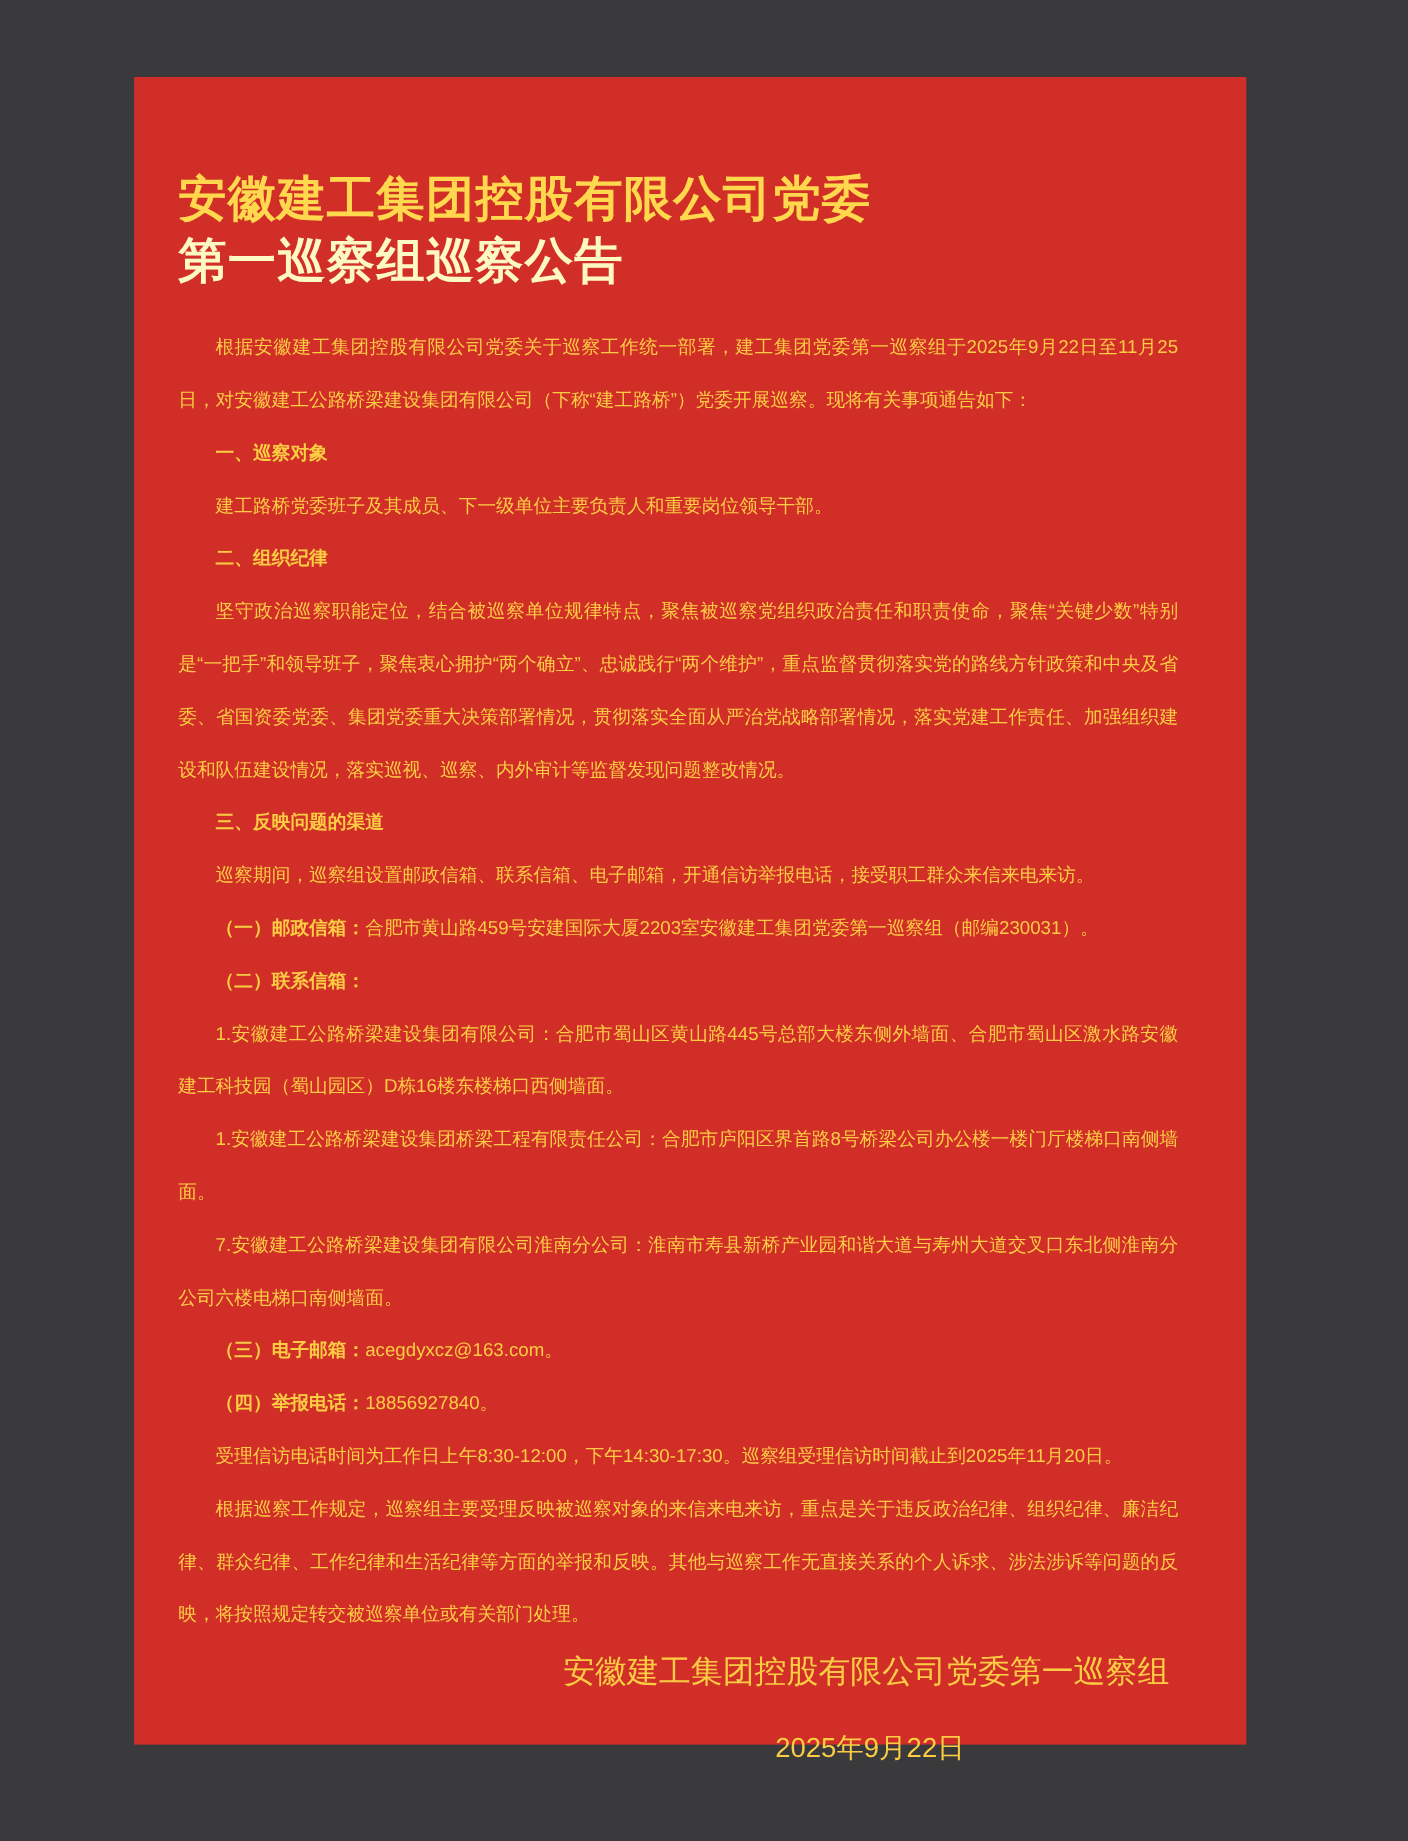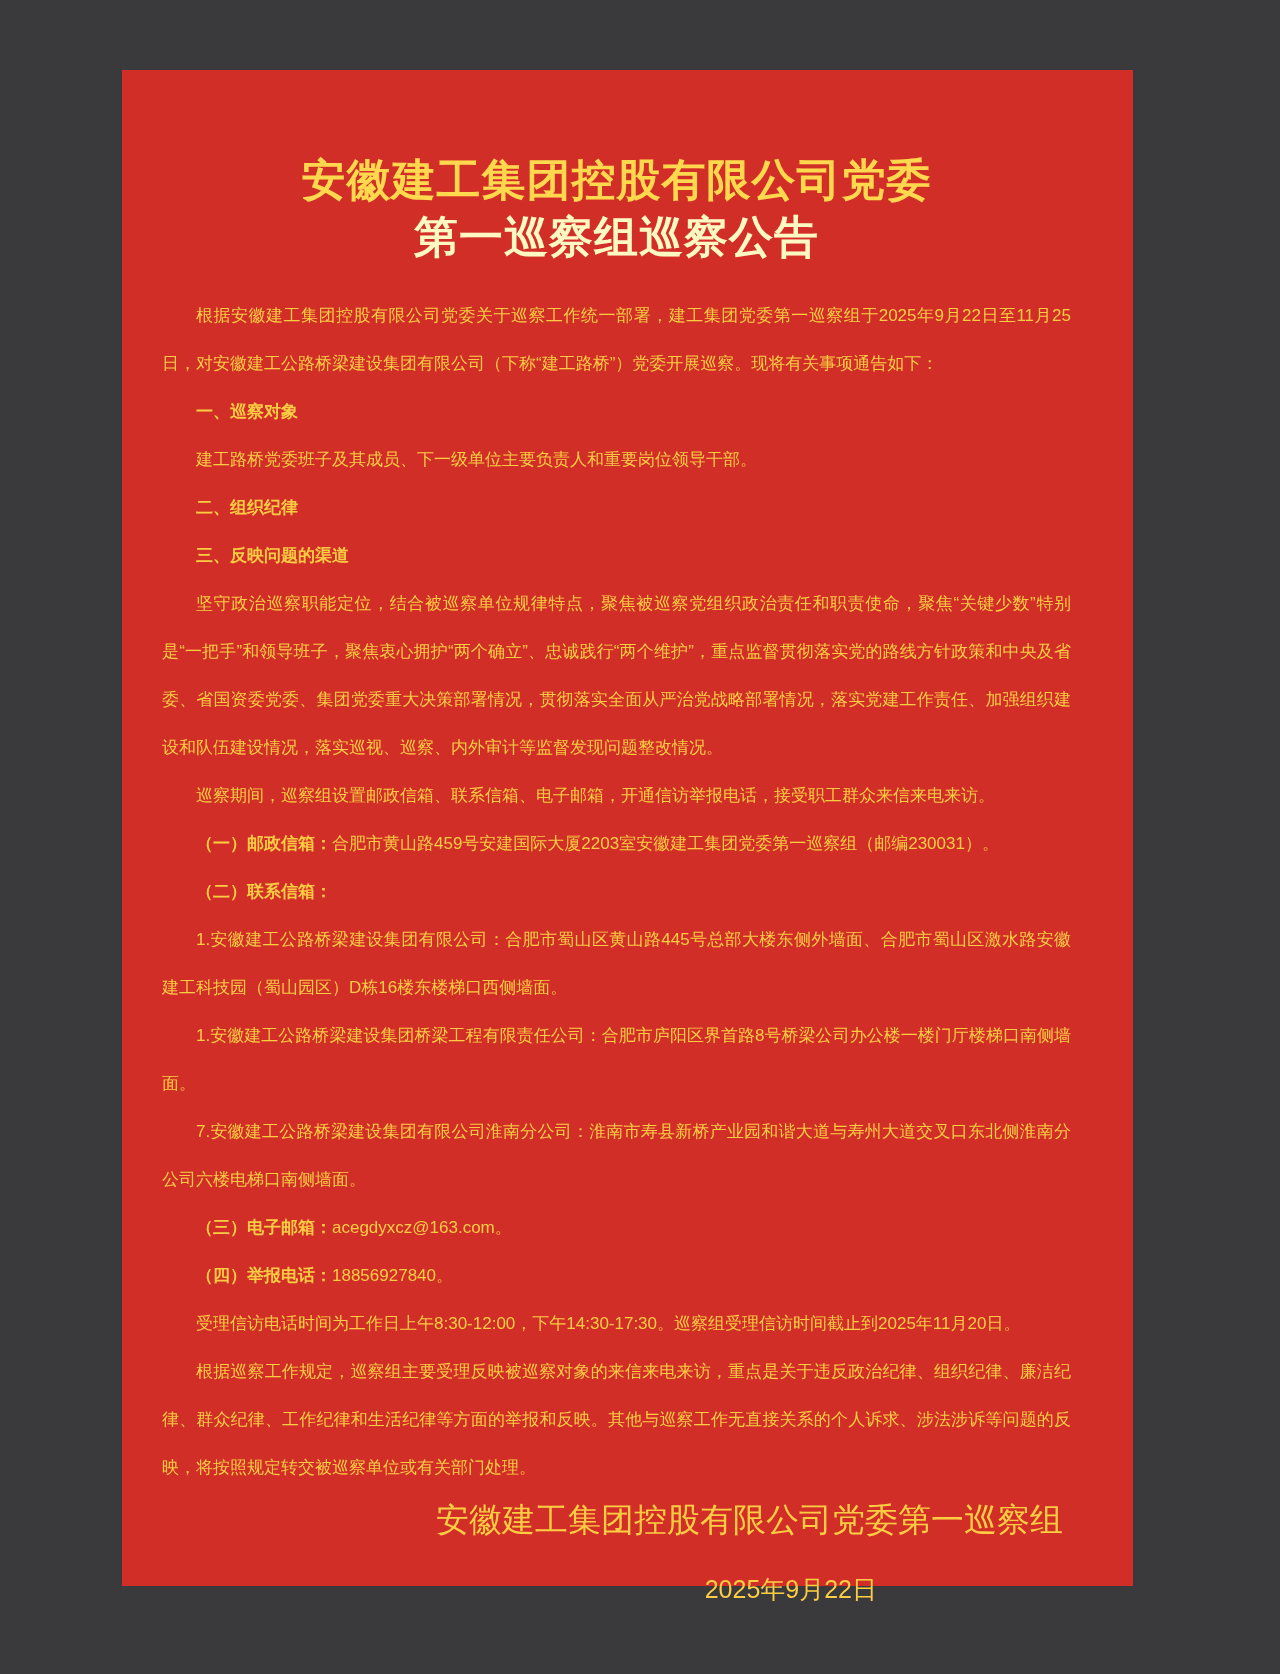--- a/index.html
+++ b/index.html
@@ -17,21 +17,20 @@
     position: absolute;
     left: 122px;
     top: 70px;
     width: 1011px;
     height: 1516px;
     box-sizing: border-box;
     padding: 82px 62px 0 40px;
   }
   .title-line {
     margin: 0;
-    text-align: center;
     font-family: "Liberation Serif", "DejaVu Serif", serif;
     font-weight: bold;
     font-size: 44px;
     line-height: 57px;
     letter-spacing: 1px;
   }
   .content {
     margin-top: 26px;
     font-size: 17px;
     line-height: 48px;
@@ -43,21 +42,21 @@
     text-indent: 2em;
   }
   .para.heading {
     font-weight: bold;
   }
   .para .label {
     font-weight: bold;
   }
   .signature {
     margin-top: 10px;
-    font-size: 33px;
+    font-size: 29px;
     line-height: 36px;
     text-align: right;
     padding-right: 8px;
   }
   .date {
     font-size: 25px;
     line-height: 38px;
     text-align: right;
     padding-right: 194px;
     margin-top: 32px;
@@ -67,22 +66,22 @@
 <body style="background: rgb(58, 58, 60);">
 
 <div class="poster" style="background: rgb(210, 46, 40); color: rgb(252, 205, 67);">
   <h1 class="title-line" style="color: rgb(255, 216, 78);">安徽建工集团控股有限公司党委</h1>
   <h1 class="title-line" style="color: #fef9c3;">第一巡察组巡察公告</h1>
   <div class="content" id="paragraphs">
       <p class="para normal">根据安徽建工集团控股有限公司党委关于巡察工作统一部署，建工集团党委第一巡察组于2025年9月22日至11月25日，对安徽建工公路桥梁建设集团有限公司（下称“建工路桥”）党委开展巡察。现将有关事项通告如下：</p>
       <p class="para heading">一、巡察对象</p>
       <p class="para normal">建工路桥党委班子及其成员、下一级单位主要负责人和重要岗位领导干部。</p>
       <p class="para heading">二、组织纪律</p>
+      <p class="para normal">坚守政治巡察职能定位，结合被巡察单位规律特点，聚焦被巡察党组织政治责任和职责使命，聚焦“关键少数”特别是“一把手”和领导班子，聚焦衷心拥护“两个确立”、忠诚践行“两个维护”，重点监督贯彻落实党的路线方针政策和中央及省委、省国资委党委、集团党委重大决策部署情况，贯彻落实全面从严治党战略部署情况，落实党建工作责任、加强组织建设和队伍建设情况，落实巡视、巡察、内外审计等监督发现问题整改情况。</p>
       <p class="para heading">三、反映问题的渠道</p>
-      <p class="para normal">坚守政治巡察职能定位，结合被巡察单位规律特点，聚焦被巡察党组织政治责任和职责使命，聚焦“关键少数”特别是“一把手”和领导班子，聚焦衷心拥护“两个确立”、忠诚践行“两个维护”，重点监督贯彻落实党的路线方针政策和中央及省委、省国资委党委、集团党委重大决策部署情况，贯彻落实全面从严治党战略部署情况，落实党建工作责任、加强组织建设和队伍建设情况，落实巡视、巡察、内外审计等监督发现问题整改情况。</p>
       <p class="para normal">巡察期间，巡察组设置邮政信箱、联系信箱、电子邮箱，开通信访举报电话，接受职工群众来信来电来访。</p>
       <p class="para labeled"><span class="label">（一）邮政信箱：</span>合肥市黄山路459号安建国际大厦2203室安徽建工集团党委第一巡察组（邮编230031）。</p>
       <p class="para labeled"><span class="label">（二）联系信箱：</span></p>
       <p class="para normal">1.安徽建工公路桥梁建设集团有限公司：合肥市蜀山区黄山路445号总部大楼东侧外墙面、合肥市蜀山区激水路安徽建工科技园（蜀山园区）D栋16楼东楼梯口西侧墙面。</p>
       <p class="para normal">1.安徽建工公路桥梁建设集团桥梁工程有限责任公司：合肥市庐阳区界首路8号桥梁公司办公楼一楼门厅楼梯口南侧墙面。</p>
       <p class="para normal">7.安徽建工公路桥梁建设集团有限公司淮南分公司：淮南市寿县新桥产业园和谐大道与寿州大道交叉口东北侧淮南分公司六楼电梯口南侧墙面。</p>
       <p class="para labeled"><span class="label">（三）电子邮箱：</span>acegdyxcz@163.com。</p>
       <p class="para labeled"><span class="label">（四）举报电话：</span>18856927840。</p>
       <p class="para normal">受理信访电话时间为工作日上午8:30-12:00，下午14:30-17:30。巡察组受理信访时间截止到2025年11月20日。</p>
       <p class="para normal">根据巡察工作规定，巡察组主要受理反映被巡察对象的来信来电来访，重点是关于违反政治纪律、组织纪律、廉洁纪律、群众纪律、工作纪律和生活纪律等方面的举报和反映。其他与巡察工作无直接关系的个人诉求、涉法涉诉等问题的反映，将按照规定转交被巡察单位或有关部门处理。</p>

